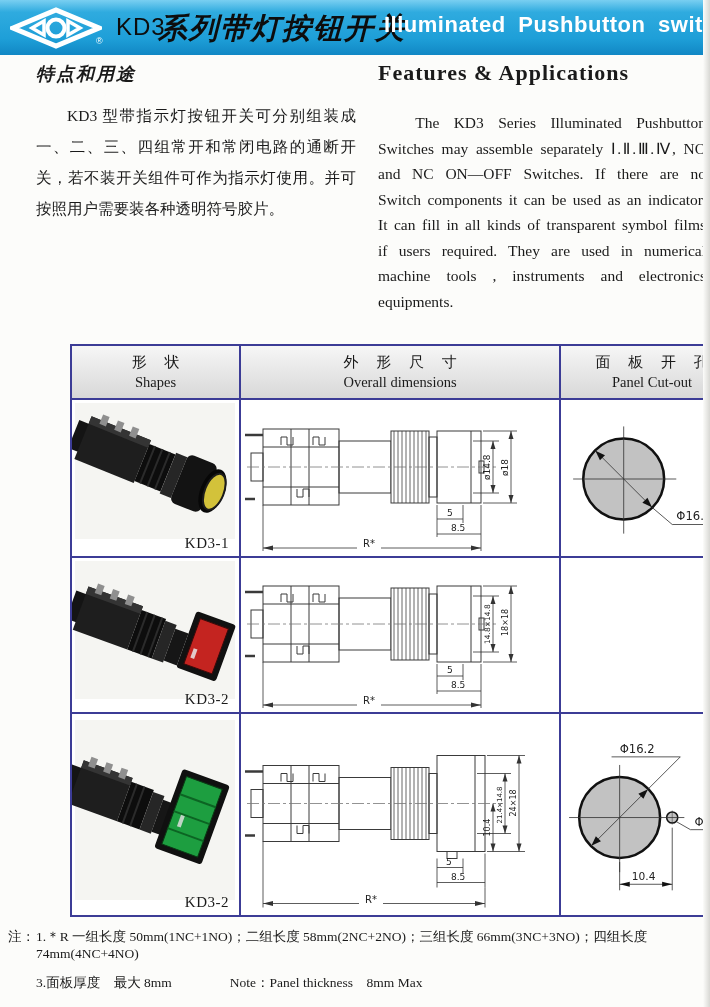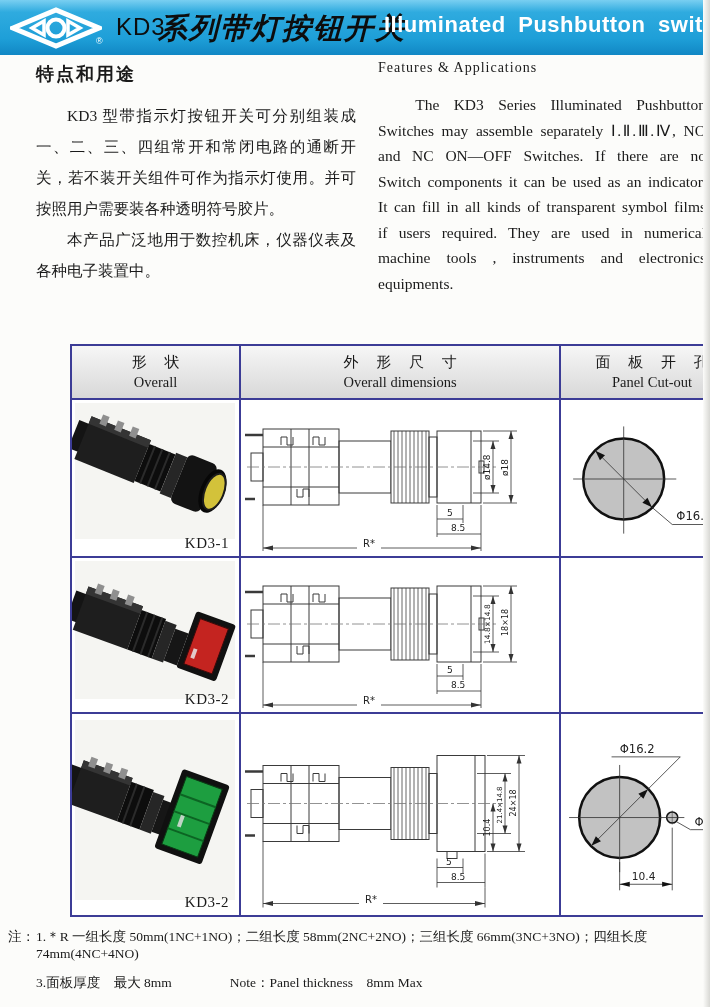--- a/index.html
+++ b/index.html
@@ -30,27 +30,27 @@
   }
   .title-en {
     position:absolute; left:384px; top:12px; color:#ffffff;
     font-family:"Liberation Sans",sans-serif; font-weight:bold;
     font-size:22px; letter-spacing:0.5px; word-spacing:6px; white-space:nowrap;
   }
   
   .intro-cn { position:absolute; left:36px; top:62px; width:320px; }
   .intro-cn h2 {
     font-family:"Liberation Sans",sans-serif; font-size:18px; font-weight:bold;
-    letter-spacing:2px; margin-bottom:14px;
+    letter-spacing:2px; margin-bottom:14px;font-style:italic;
   }
   .intro-cn p {
     font-size:15.5px; line-height:31px; text-align:justify; text-indent:2em;
   }
   .intro-en { position:absolute; left:378px; top:60px; width:328px; }
-  .intro-en h2 { font-size:14px; font-weight:normal; letter-spacing:1px; margin-bottom:16px; }
+  .intro-en h2 { font-size:22px; font-weight:bold; letter-spacing:1px; margin-bottom:24px; }
   .intro-en p { font-size:15.5px; line-height:25.5px; text-align:justify; text-indent:2.4em; word-spacing:2px; }
   
   .tbl {
     position:absolute; left:30px; top:344px; width:675px;
     background:#3c3c96; padding:2px;
     display:grid; grid-template-columns:167px 318px 182px;
     grid-template-rows:52px 156px 154px 201px; gap:2px;margin-left:40px;
   }
   .cell { background:#fff; position:relative; overflow:hidden; }
   .hcell {
@@ -84,33 +84,32 @@
     </svg>
     <span class="logo-reg">®</span>
     <div class="model">KD3</div>
     <div class="title-cn">系列带灯按钮开关</div>
     <div class="title-en">Illuminated Pushbutton switches</div>
   </div>
 
   <div class="intro-cn">
     <h2>特点和用途</h2>
     <p>KD3 型带指示灯按钮开关可分别组装成一、二、三、四组常开和常闭电路的通断开关，若不装开关组件可作为指示灯使用。并可按照用户需要装各种透明符号胶片。</p>
-    <p>本产品广泛地用于数控机床，仪器仪表及各种电子装置中。</p>
   </div>
 
   <div class="intro-en">
     <h2>Features &amp; Applications</h2>
     <p>The KD3 Series Illuminated Pushbutton Switches may assemble separately Ⅰ.Ⅱ.Ⅲ.Ⅳ, NO and NC ON—OFF Switches. If there are no Switch components it can be used as an indicator. It can fill in all kinds of transparent symbol films if users required. They are used in numerical machine tools , instruments and electronics equipments.</p>
   </div>
 
   <div class="tbl">
 
     <div class="cell hcell">
       <div class="cn">形 状</div>
-      <div class="en">Overall</div>
+      <div class="en">Shapes</div>
     </div>
     <div class="cell hcell">
       <div class="cn">外 形 尺 寸</div>
       <div class="en">Overall dimensions</div>
     </div>
     <div class="cell hcell">
       <div class="cn">面 板 开 孔</div>
       <div class="en">Panel Cut-out</div>
     </div>
 

